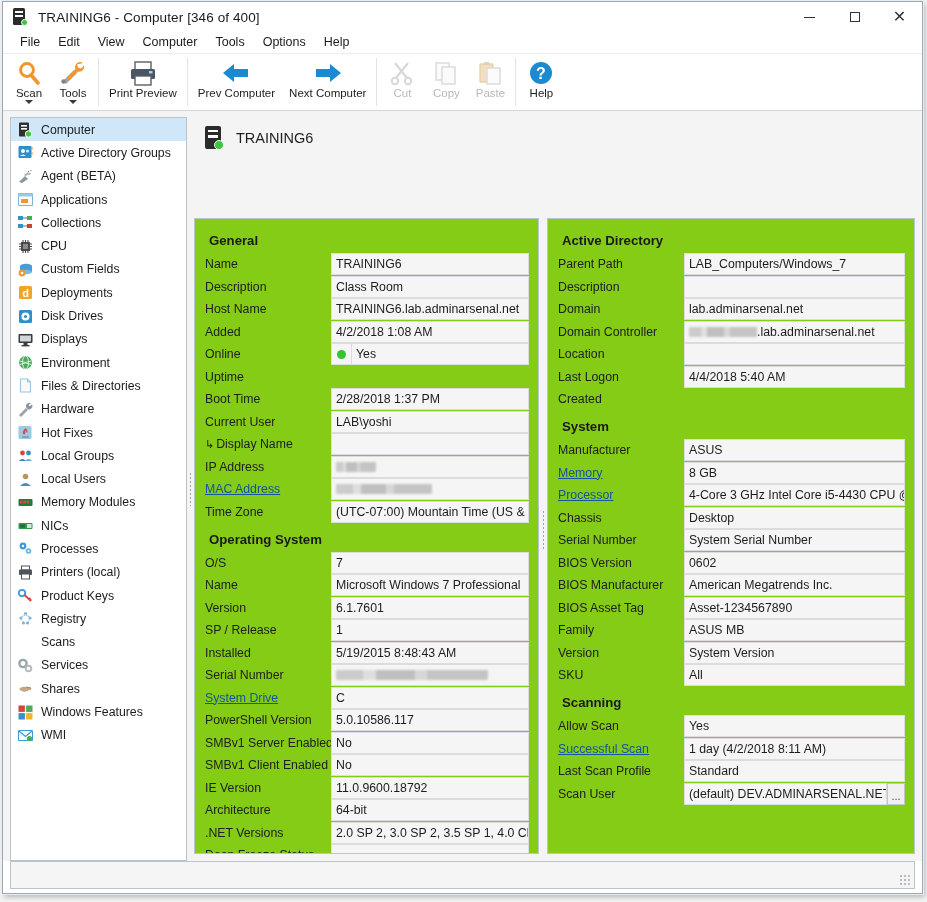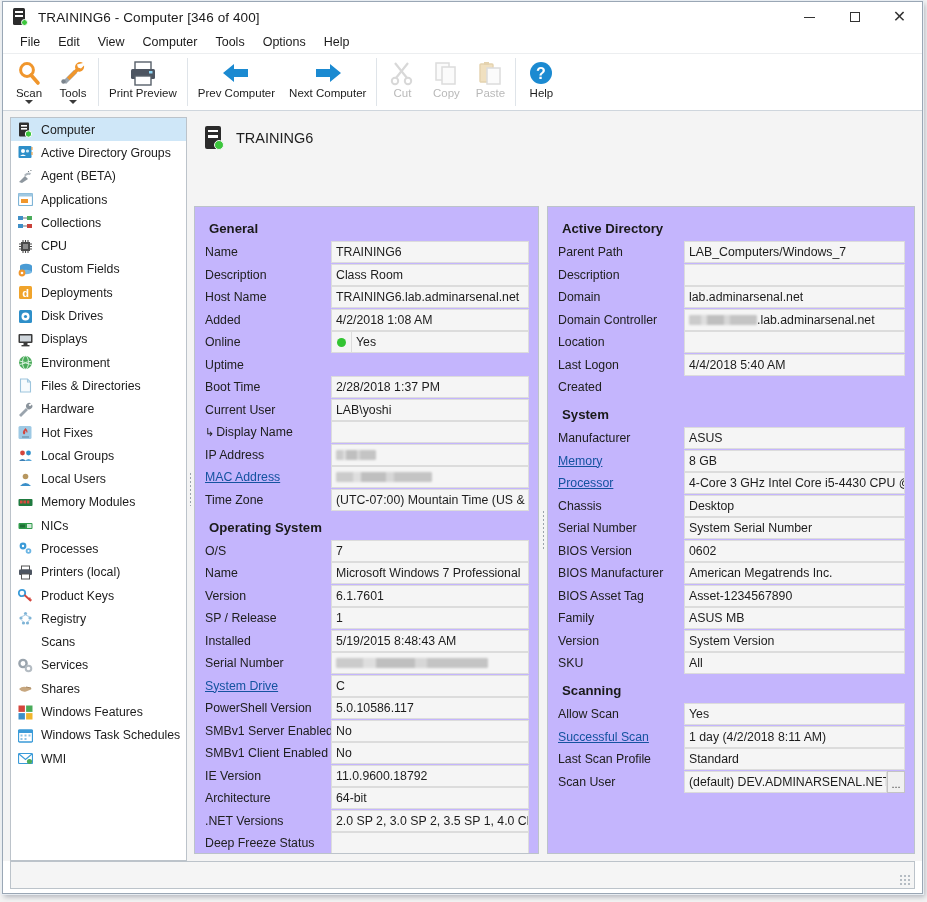--- a/index.html
+++ b/index.html
@@ -167,22 +167,22 @@
     width: 10px; height: 10px; border-radius: 50%;
     background: #3cc63c; border: 1.5px solid #f4f4f4;
   }
   .head-title { font-size: 14.5px; color: #1f1f1f; }
 
   .panes {
     flex: 1 1 auto; display: flex; min-height: 0;
     padding-bottom: 7px;
   }
   .pane {
-    background: #c4b5fd; border: 1px solid #bcc3ca;
-    overflow: hidden; position: relative;
+    background: #84cc16; border: 1px solid #bcc3ca;
+    overflow: hidden; position: relative; margin-top: 12px;
   }
   .pane-left { flex: 0 0 345px; }
   .pane-right { flex: 1 1 auto; }
   .pane-split {
     width: 8px; flex: 0 0 8px;
     display: flex; align-items: center; justify-content: center;
   }
   .pane-split .grip {
     width: 3px; height: 40px;
     background-image: radial-gradient(#9aa3ab 35%, transparent 36%);
@@ -667,36 +667,20 @@
                 <rect x="8.1" y="0.5" width="6.4" height="6.4" fill="#4aab5a"></rect>
                 <rect x="0.5" y="8.1" width="6.4" height="6.4" fill="#3b8fc9"></rect>
                 <rect x="8.1" y="8.1" width="6.4" height="6.4" fill="#f0b52c"></rect>
               </svg>
             </span>
             <span class="side-lbl">Windows Features</span>
           </div>
           <div class="side-item">
             <span class="side-ico">
               <svg width="15" height="15" viewBox="0 0 15 15">
-                <rect x="0.5" y="2" width="14" height="12" rx="1" fill="#fff" stroke="#3b9bd8" stroke-width="1.3"></rect>
-                <rect x="0.5" y="2" width="14" height="3" fill="#3b9bd8"></rect>
-                <g fill="#8fc3e4">
-                  <rect x="2.5" y="6.5" width="2" height="2"></rect>
-                  <rect x="6.5" y="6.5" width="2" height="2"></rect>
-                  <rect x="10.5" y="6.5" width="2" height="2"></rect>
-                  <rect x="2.5" y="10" width="2" height="2"></rect>
-                  <rect x="6.5" y="10" width="2" height="2"></rect>
-                </g>
-              </svg>
-            </span>
-            <span class="side-lbl">Windows Task Schedules</span>
-          </div>
-          <div class="side-item">
-            <span class="side-ico">
-              <svg width="15" height="15" viewBox="0 0 15 15">
                 <rect x="0.5" y="2.5" width="14" height="10" rx="1" fill="#fff" stroke="#3b9bd8" stroke-width="1.2"></rect>
                 <path d="M1 3 L7.5 8.5 L14 3" fill="none" stroke="#3b9bd8" stroke-width="1.2"></path>
                 <circle cx="11.5" cy="10.5" r="2.6" fill="#4aab5a"></circle>
               </svg>
             </span>
             <span class="side-lbl">WMI</span>
           </div>
         </div>
 
       <div class="v-split">

